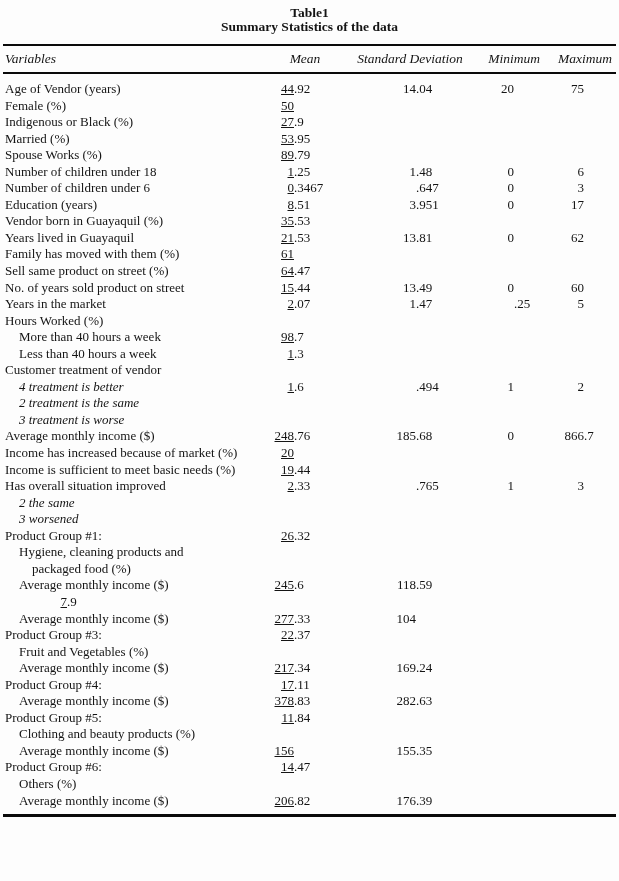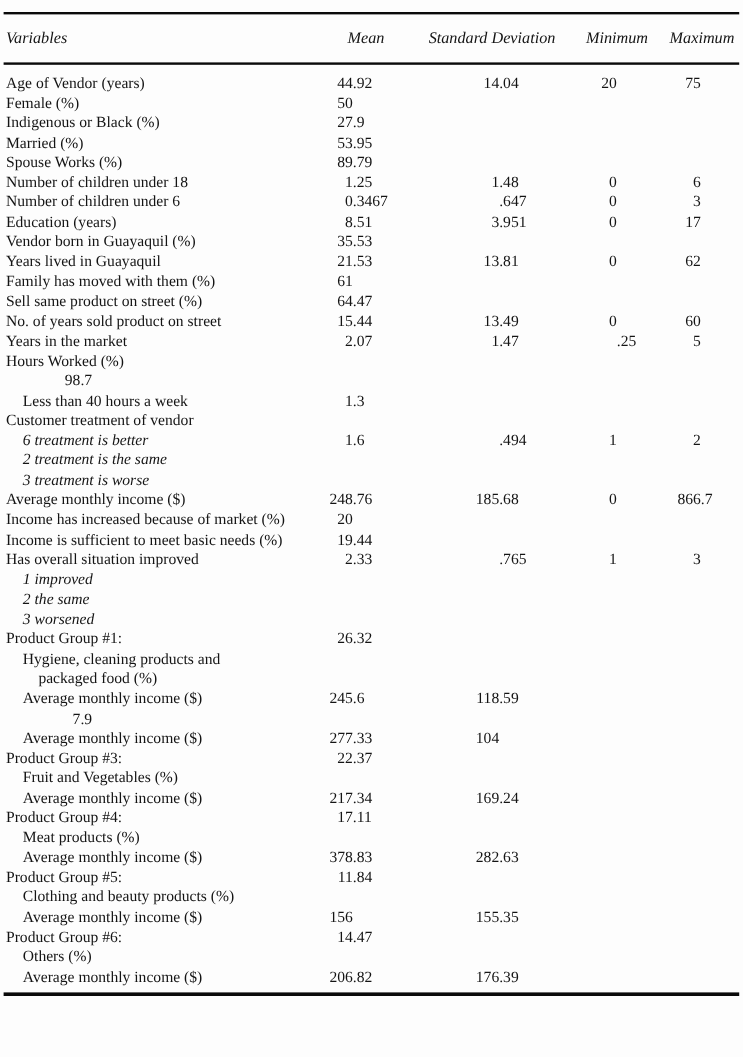--- a/index.html
+++ b/index.html
@@ -13,49 +13,53 @@
   .titles { padding-top:6px; text-align:center; font-weight:bold;
             font-size:13.5px; line-height:14px; }
 
   .rule { margin-left:3px; width:613px; background:#0a0a0a; }
   .rule-top { height:2px; margin-top:10px; }
   .rule-mid { height:2px; }
   .rule-bot { height:3px; margin-top:5px; }
 
   .grid-cols { display:grid; grid-template-columns:227px 120px 120px 70px 76px; }
 
-  .head-row { margin-left:3px; width:613px; height:40px; align-items:center;
+  .head-row { margin-left:3px; width:613px; height:26px; align-items:center;
               font-style:italic; font-size:13.5px; }
   .head-row .hc { white-space:nowrap; }
   .h-var  { text-align:left; padding-left:2px; }
   .h-mean { text-align:center; padding-left:30px; }
   .h-sd   { text-align:center; }
   .h-min  { text-align:right; padding-left:10px; }
   .h-max  { text-align:center; padding-left:14px; }
 
   .tbody { margin-left:3px; width:613px; padding-top:7px; }
   .row { line-height:16.55px; font-size:13px; }
   .label { white-space:nowrap; padding-left:2px; overflow:visible; }
   .indent-1 { padding-left:16px; }
   .indent-2 { padding-left:29px; }
   .it { font-style:italic; }
 
   .num { display:flex; white-space:nowrap; }
   .num .int { text-align:right; }
   .num .frac { text-align:left; flex:1; }
-  .c-mean .int { width:64px; }
+  .c-mean .int { width:64px;text-decoration:underline; }
   .c-sd   .int { width:66px; }
   .c-min  .int { width:44px; }
   .c-max  .int { width:44px; }
 </style>
 </head>
 <body>
 
 <div class="page">
 
+  <div class="titles">
+    <div>Table1</div>
+    <div>Summary Statistics of the data</div>
+  </div>
 
   <div class="rule rule-top"></div>
 
   <div class="head-row grid-cols">
     <div class="hc h-var">Variables</div>
     <div class="hc h-mean">Mean</div>
     <div class="hc h-sd">Standard Deviation</div>
     <div class="hc h-min">Minimum</div>
     <div class="hc h-max">Maximum</div>
   </div>
@@ -342,20 +346,21 @@
         <div class="num c-min">
           <span class="int"></span>
           <span class="frac"></span>
         </div>
         <div class="num c-max">
           <span class="int"></span>
           <span class="frac"></span>
         </div>
       </div>
       <div class="row grid-cols">
+        <div class="label indent-1">More than 40 hours a week</div>
         <div class="num c-mean">
           <span class="int">98</span>
           <span class="frac">.7</span>
         </div>
         <div class="num c-sd">
           <span class="int"></span>
           <span class="frac"></span>
         </div>
         <div class="num c-min">
           <span class="int"></span>
@@ -398,21 +403,21 @@
         <div class="num c-min">
           <span class="int"></span>
           <span class="frac"></span>
         </div>
         <div class="num c-max">
           <span class="int"></span>
           <span class="frac"></span>
         </div>
       </div>
       <div class="row grid-cols">
-        <div class="label indent-1 it">6 treatment is better</div>
+        <div class="label indent-1 it">4 treatment is better</div>
         <div class="num c-mean">
           <span class="int">1</span>
           <span class="frac">.6</span>
         </div>
         <div class="num c-sd">
           <span class="int"></span>
           <span class="frac">.494</span>
         </div>
         <div class="num c-min">
           <span class="int">1</span>
@@ -531,21 +536,20 @@
         <div class="num c-min">
           <span class="int">1</span>
           <span class="frac"></span>
         </div>
         <div class="num c-max">
           <span class="int">3</span>
           <span class="frac"></span>
         </div>
       </div>
       <div class="row grid-cols">
-        <div class="label indent-1 it">1 improved</div>
         <div class="num c-mean">
           <span class="int"></span>
           <span class="frac"></span>
         </div>
         <div class="num c-sd">
           <span class="int"></span>
           <span class="frac"></span>
         </div>
         <div class="num c-min">
           <span class="int"></span>
@@ -777,39 +781,20 @@
         <div class="num c-min">
           <span class="int"></span>
           <span class="frac"></span>
         </div>
         <div class="num c-max">
           <span class="int"></span>
           <span class="frac"></span>
         </div>
       </div>
       <div class="row grid-cols">
-        <div class="label indent-1">Meat products (%)</div>
-        <div class="num c-mean">
-          <span class="int"></span>
-          <span class="frac"></span>
-        </div>
-        <div class="num c-sd">
-          <span class="int"></span>
-          <span class="frac"></span>
-        </div>
-        <div class="num c-min">
-          <span class="int"></span>
-          <span class="frac"></span>
-        </div>
-        <div class="num c-max">
-          <span class="int"></span>
-          <span class="frac"></span>
-        </div>
-      </div>
-      <div class="row grid-cols">
         <div class="label indent-1">Average monthly income ($)</div>
         <div class="num c-mean">
           <span class="int">378</span>
           <span class="frac">.83</span>
         </div>
         <div class="num c-sd">
           <span class="int">282</span>
           <span class="frac">.63</span>
         </div>
         <div class="num c-min">

